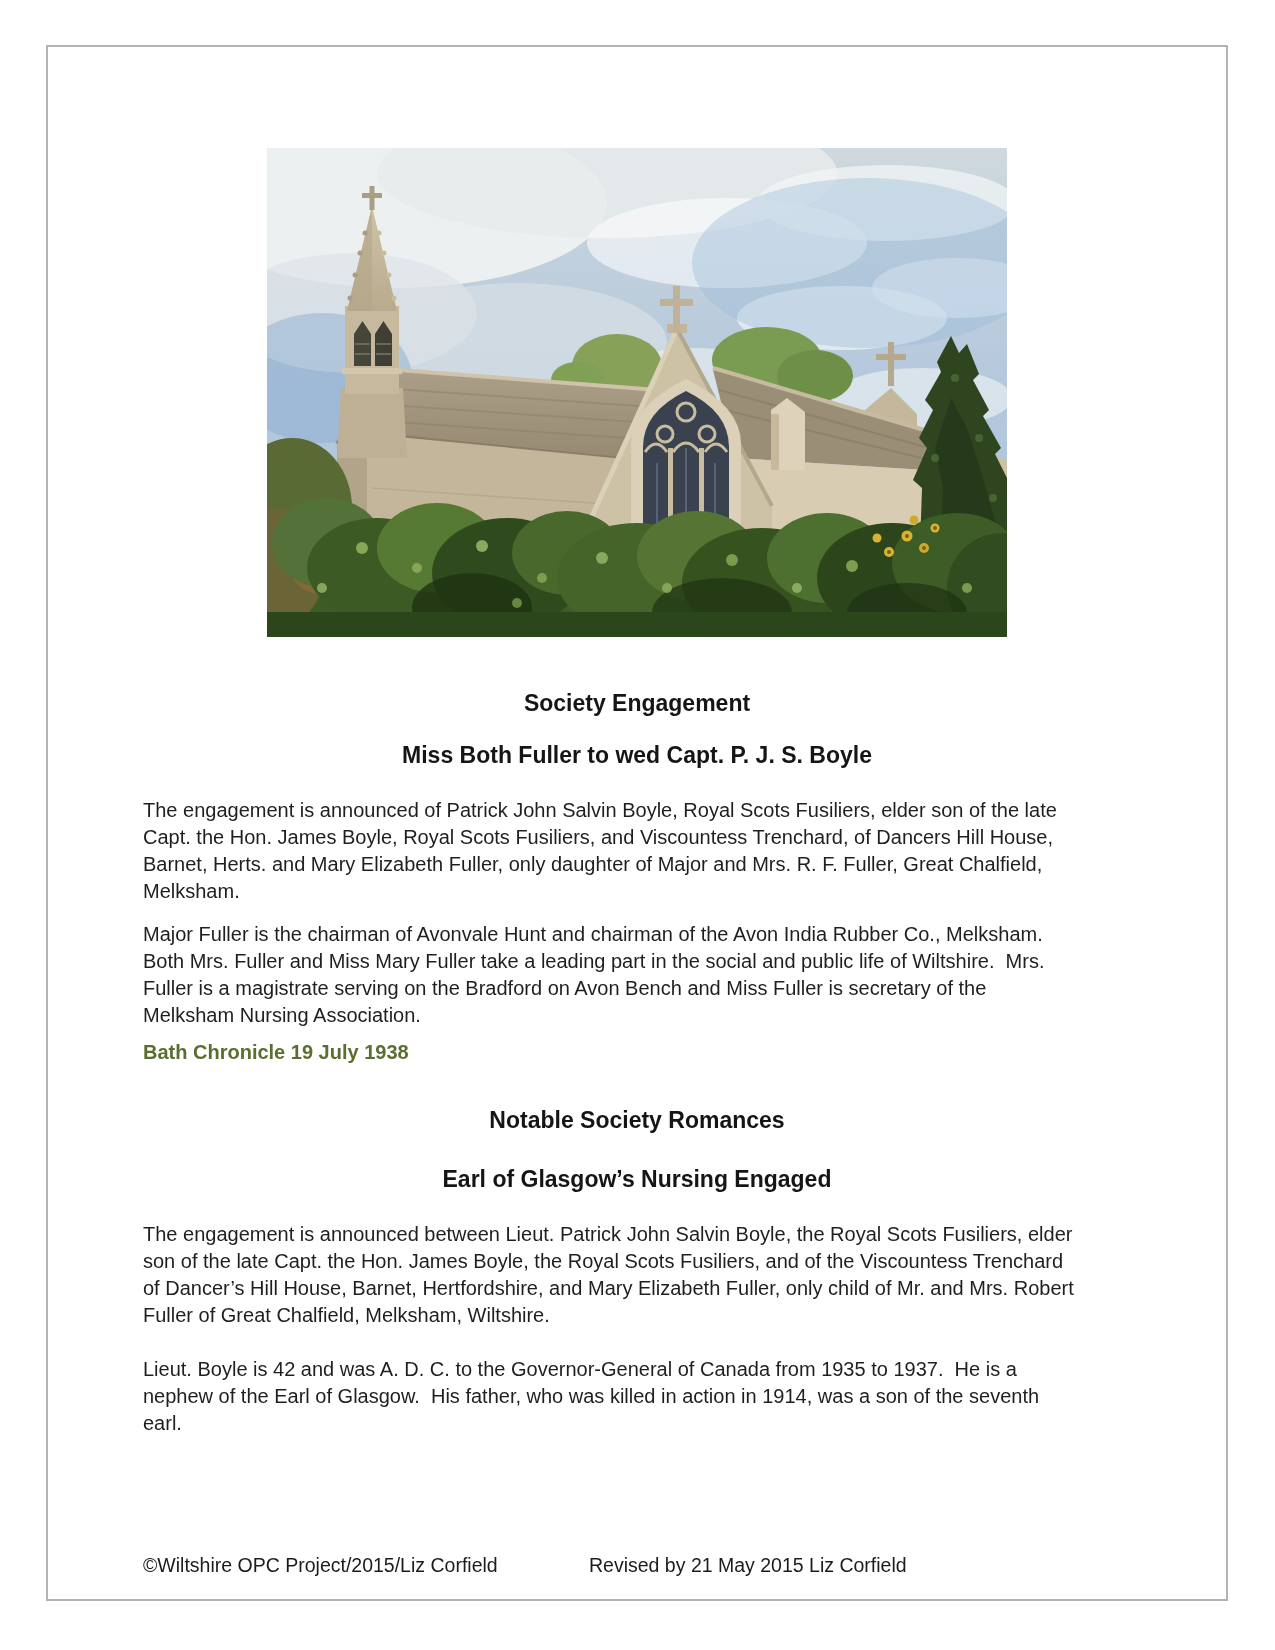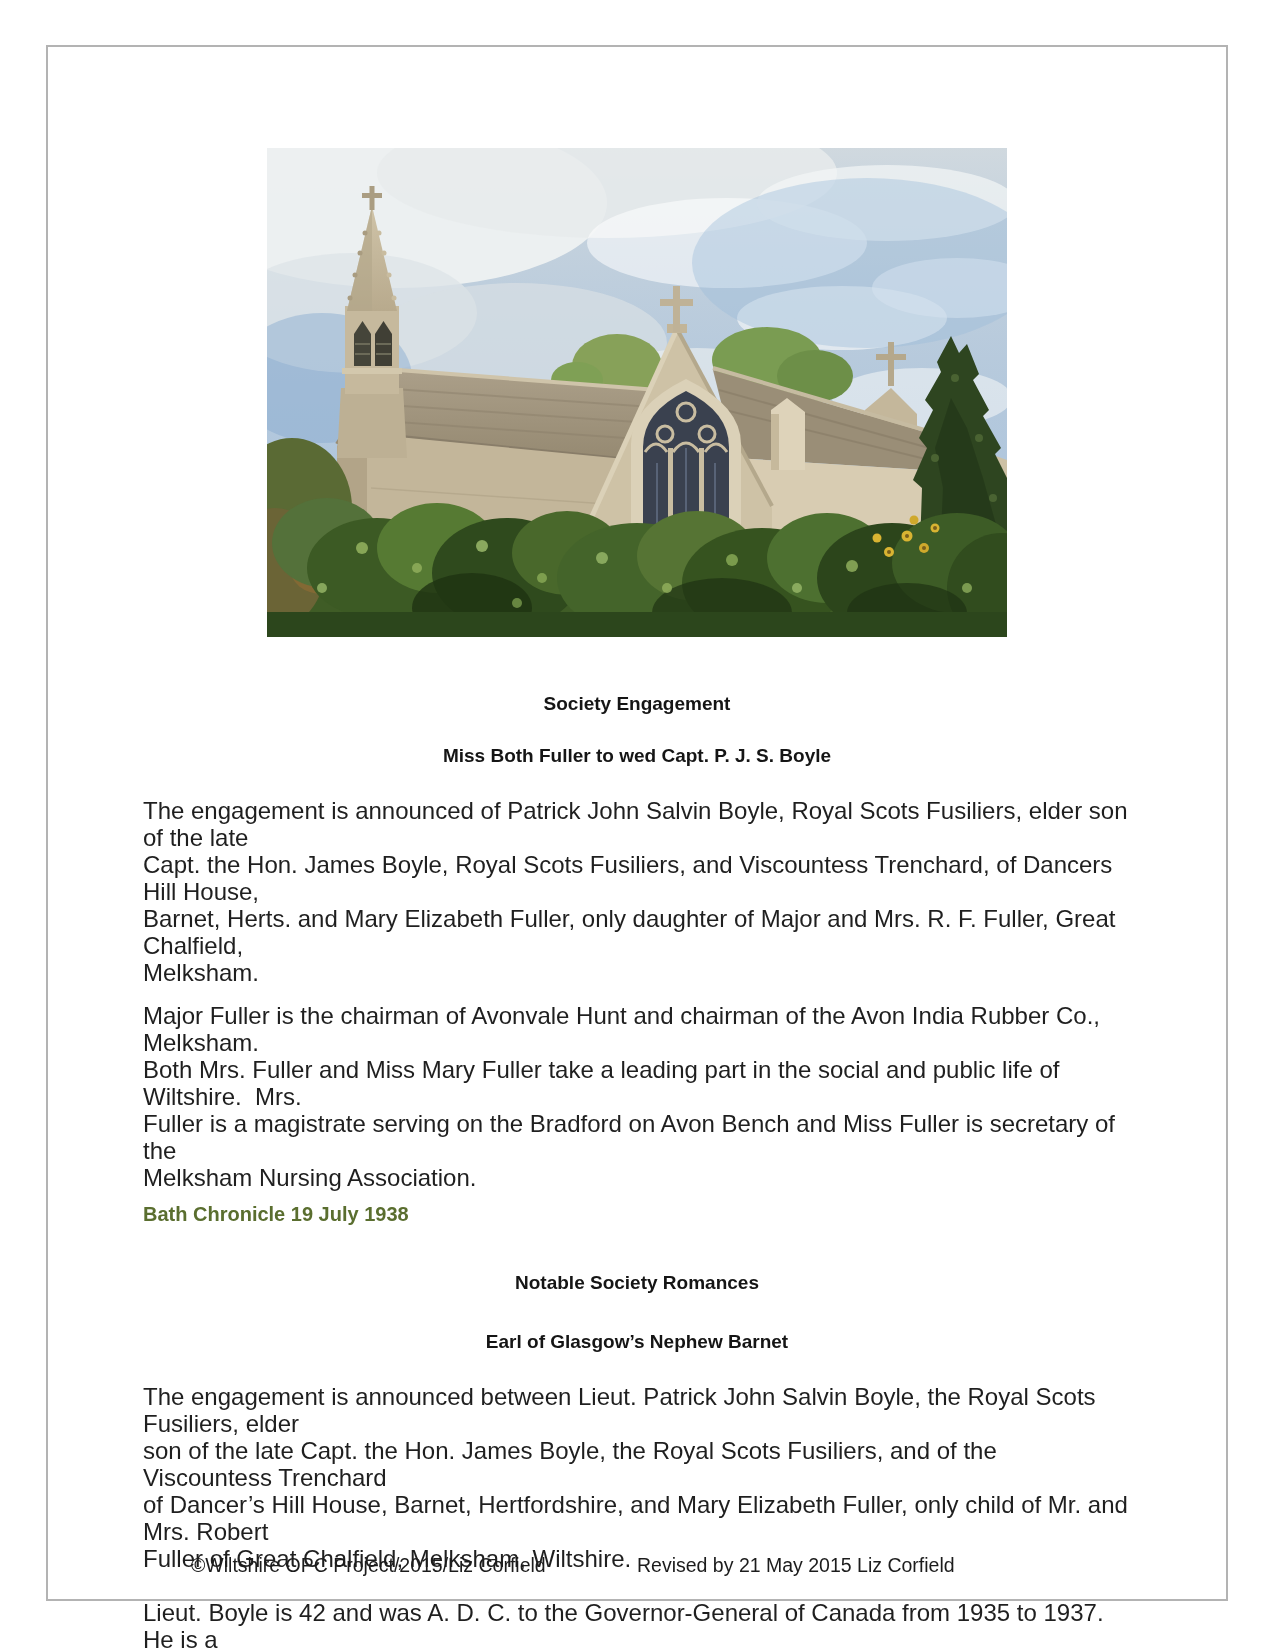--- a/index.html
+++ b/index.html
@@ -16,44 +16,44 @@
     width:1178px;height:1552px;
     border:2px solid #b3b3b3;
   }
   .photo{
     width:740px;height:489px;
     margin:101px auto 0 auto;
   }
   .photo svg{display:block;width:740px;height:489px;}
   .content{padding:0 95px;}
   .sec-heading{
-    font-size:19px;font-weight:bold;line-height:27px;
+    font-size:23px;font-weight:bold;line-height:27px;
     text-align:center;color:#151515;margin:0;
   }
   .h-top1{margin-top:53px;}
   .h-sub{margin-top:25px;}
   .h-top2{margin-top:41px;}
   .h-sub2{margin-top:32px;}
   .body-para{
-    font-size:24px;line-height:27px;margin:0;
+    font-size:20px;line-height:27px;margin:0;
     white-space:pre-wrap;color:#1f1f1f;
   }
   .p-first{margin-top:28px;}
   .p-next{margin-top:16px;}
   .p-next2{margin-top:27px;}
   .source-line{
     font-size:20px;line-height:27px;font-weight:bold;
     color:#5a6e2f;margin:10px 0 0 0;
   }
   .footer{
     position:absolute;left:95px;top:1506px;
     width:990px;display:flex;
     font-size:19.5px;line-height:24px;color:#1c1c1c;
   }
-  .footer .left-col{width:446px;flex:0 0 446px;margin-left:48px;}
+  .footer .left-col{width:446px;flex:0 0 446px;}
 </style>
 </head>
 <body>
 
 <div class="page">
   <div class="frame">
 
     <figure class="photo">
       <svg viewBox="0 0 740 489" preserveAspectRatio="none">
         <defs>
@@ -246,21 +246,21 @@
 Barnet, Herts. and Mary Elizabeth Fuller, only daughter of Major and Mrs. R. F. Fuller, Great Chalfield,
 Melksham.</p>
       <p class="body-para p-next">Major Fuller is the chairman of Avonvale Hunt and chairman of the Avon India Rubber Co., Melksham.
 Both Mrs. Fuller and Miss Mary Fuller take a leading part in the social and public life of Wiltshire.  Mrs.
 Fuller is a magistrate serving on the Bradford on Avon Bench and Miss Fuller is secretary of the
 Melksham Nursing Association.</p>
 
       <p class="source-line">Bath Chronicle 19 July 1938</p>
 
       <h1 class="sec-heading h-top2">Notable Society Romances</h1>
-      <h2 class="sec-heading h-sub2">Earl of Glasgow’s Nephew Barnet</h2>
+      <h2 class="sec-heading h-sub2">Earl of Glasgow’s Nursing Engaged</h2>
 
       <p class="body-para p-first">The engagement is announced between Lieut. Patrick John Salvin Boyle, the Royal Scots Fusiliers, elder
 son of the late Capt. the Hon. James Boyle, the Royal Scots Fusiliers, and of the Viscountess Trenchard
 of Dancer’s Hill House, Barnet, Hertfordshire, and Mary Elizabeth Fuller, only child of Mr. and Mrs. Robert
 Fuller of Great Chalfield, Melksham, Wiltshire.</p>
       <p class="body-para p-next2">Lieut. Boyle is 42 and was A. D. C. to the Governor-General of Canada from 1935 to 1937.  He is a
 nephew of the Earl of Glasgow.  His father, who was killed in action in 1914, was a son of the seventh
 earl.</p>
     </div>
 

